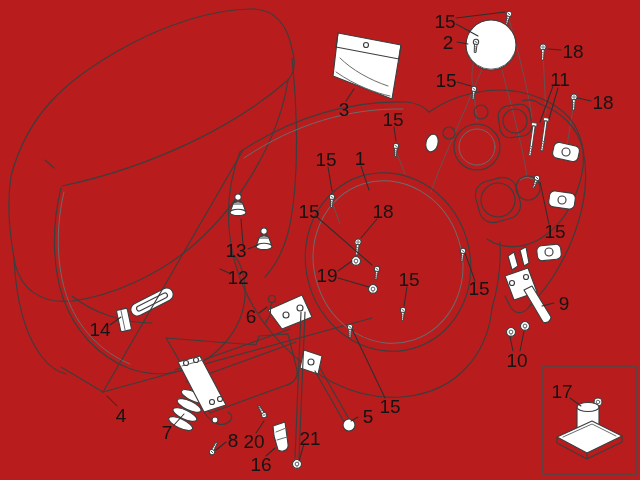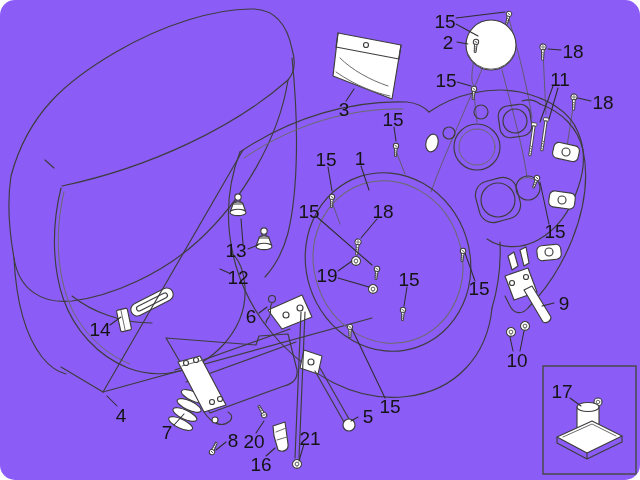--- a/index.html
+++ b/index.html
@@ -1,17 +1,17 @@
 <!DOCTYPE html>
 <html><head>
 <meta charset="utf-8">
 <style>
   html,body{margin:0;padding:0;background:#ffffff;}
-  .stage{position:relative;width:640px;height:480px;background:#8b5cf6;overflow:hidden;
-         font-family:"Liberation Sans", sans-serif;border-radius:15px;}
+  .stage{position:relative;width:640px;height:480px;background:#b91c1c;overflow:hidden;
+         font-family:"Liberation Sans", sans-serif;}
   svg{position:absolute;left:0;top:0;}
   .ln   {fill:none;stroke:#3d3d3d;stroke-width:1.15;stroke-linecap:round;stroke-linejoin:round;}
   .ln2  {fill:none;stroke:#6b6b6b;stroke-width:1;stroke-linecap:round;}
   .thin {fill:none;stroke:#5a5a5a;stroke-width:0.85;stroke-linecap:round;}
   .lead {fill:none;stroke:#2e2e2e;stroke-width:1.05;stroke-linecap:round;}
   .part {fill:#ffffff;stroke:#3d3d3d;stroke-width:1.15;stroke-linejoin:round;}
   .callout{font-size:19px;fill:#141414;text-anchor:middle;}
   .boxline{fill:none;stroke:#4a4a4a;stroke-width:1.5;}
 </style>
 </head>

